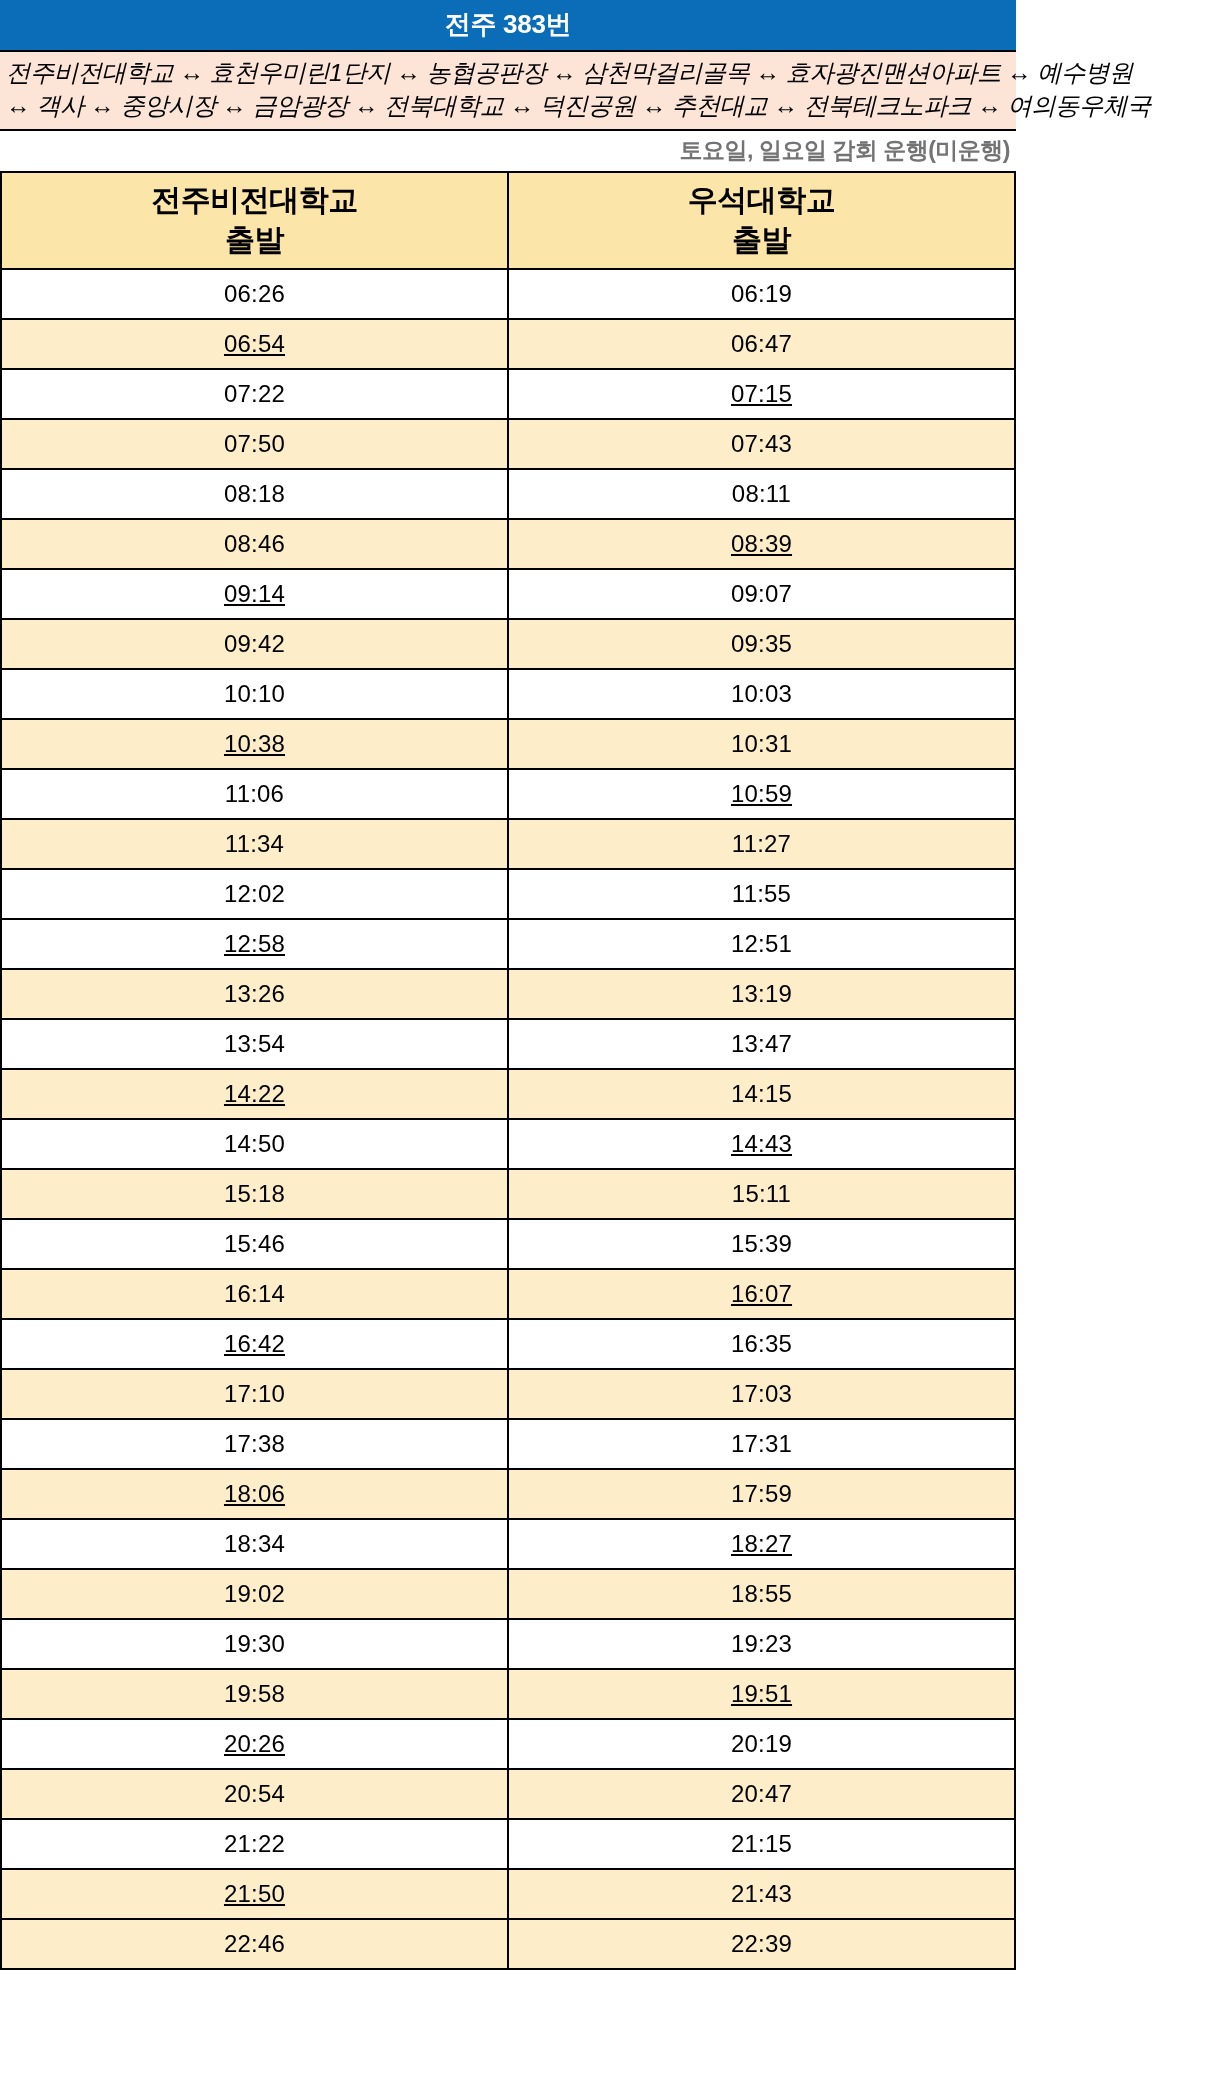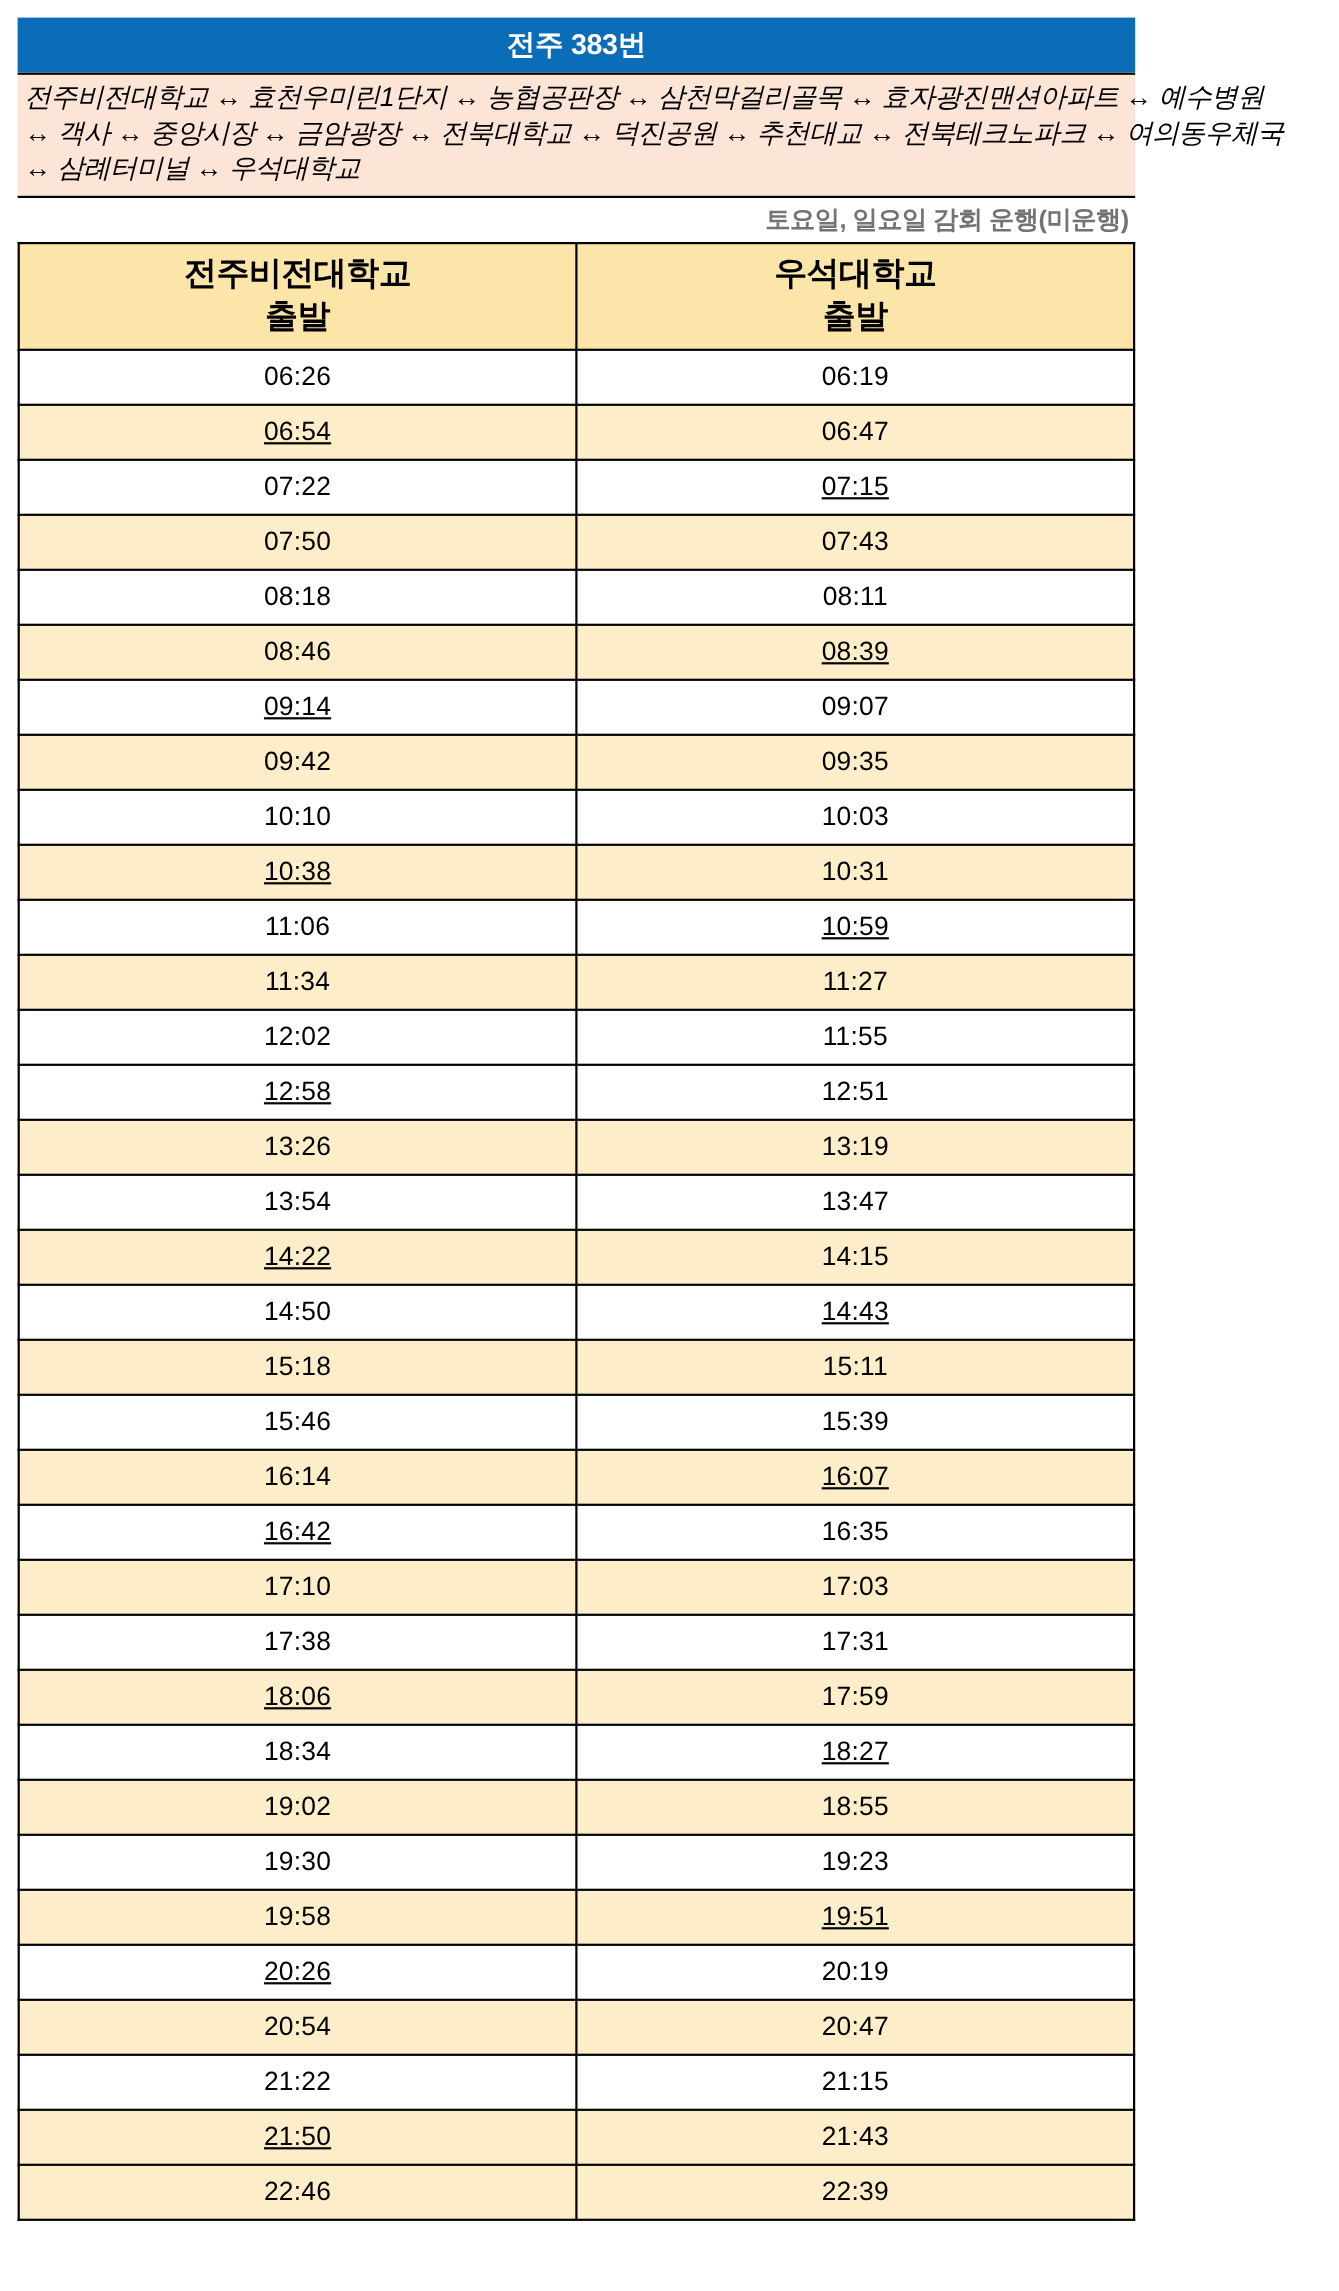--- a/index.html
+++ b/index.html
@@ -5,21 +5,21 @@
 <style>
   * { box-sizing: border-box; }
   html, body {
     margin: 0;
     padding: 0;
     background: #ffffff;
     font-family: "Liberation Sans", "DejaVu Sans", sans-serif;
   }
   #page {
     width: 1016px;
-    margin: 16px;
+    margin: 0;
     background: #ffffff;
   }
 
   
   .title-bar {
     background: #0b6cb8;
     color: #ffffff;
     text-align: center;
     font-size: 26px;
     font-weight: bold;
@@ -97,21 +97,20 @@
 
 <div id="page">
 
   <div class="title-bar">
     <span>전주 383번</span>
   </div>
 
   <div class="route-box">
     <div class="route-line">전주비전대학교 ↔ 효천우미린1단지 ↔ 농협공판장 ↔ 삼천막걸리골목 ↔ 효자광진맨션아파트 ↔ 예수병원</div>
     <div class="route-line">↔ 객사 ↔ 중앙시장 ↔ 금암광장 ↔ 전북대학교 ↔ 덕진공원 ↔ 추천대교 ↔ 전북테크노파크 ↔ 여의동우체국</div>
-    <div class="route-line">↔ 삼례터미널 ↔ 우석대학교</div>
   </div>
 
   <div class="notice-bar">
     <span class="notice-text">토요일, 일요일 감회 운행(미운행)</span>
   </div>
 
   <table class="timetable">
     <thead>
       <tr>
         <th>

